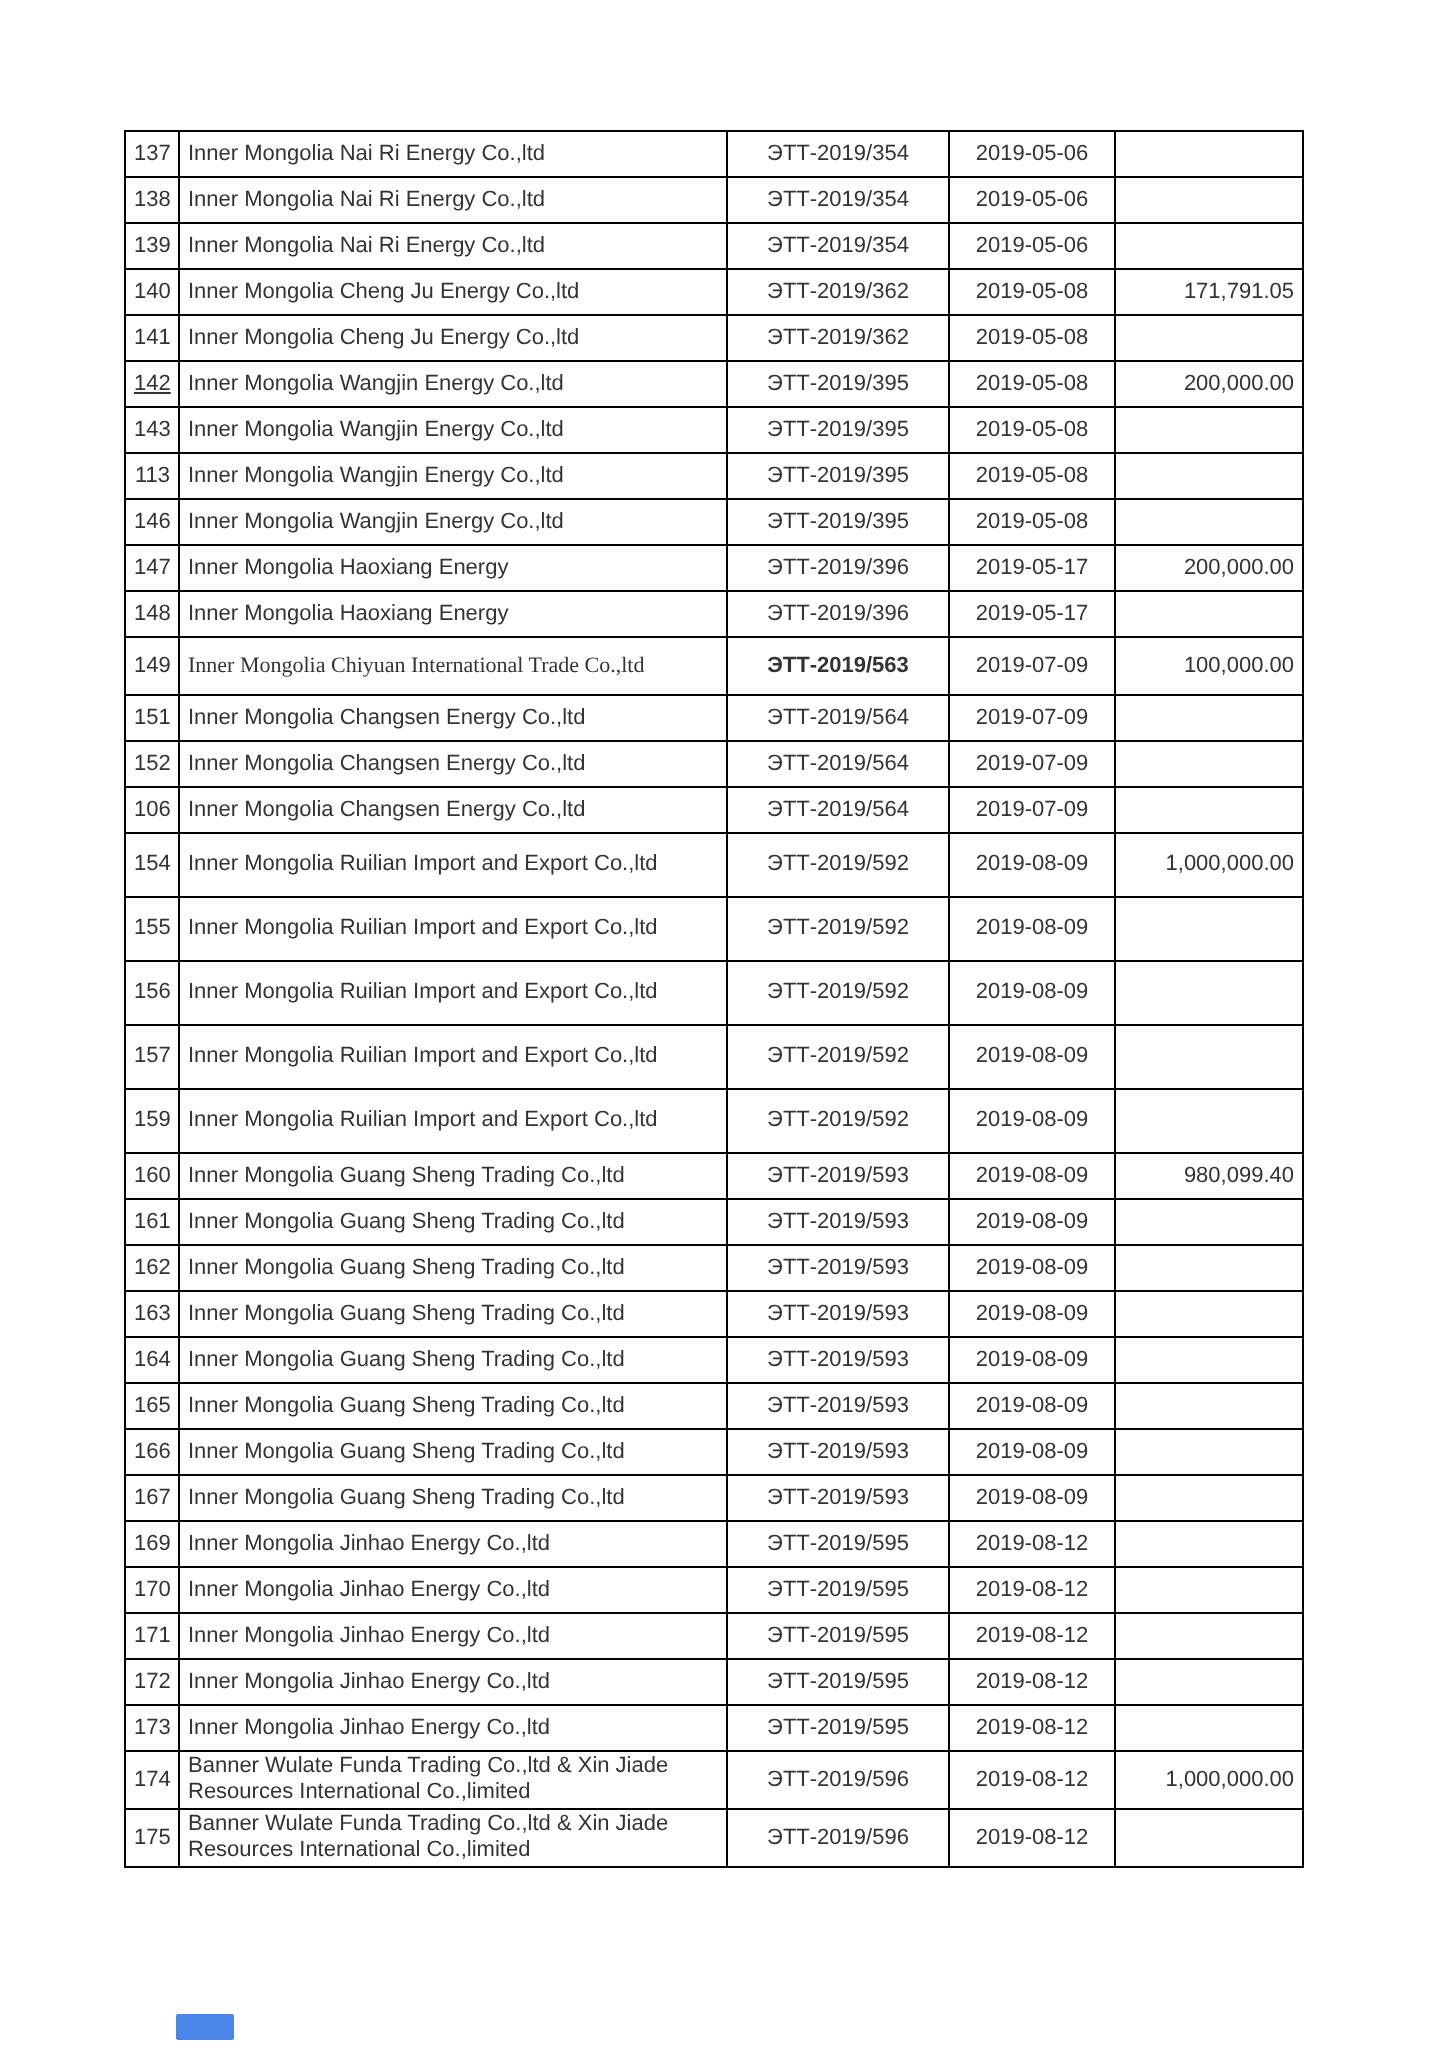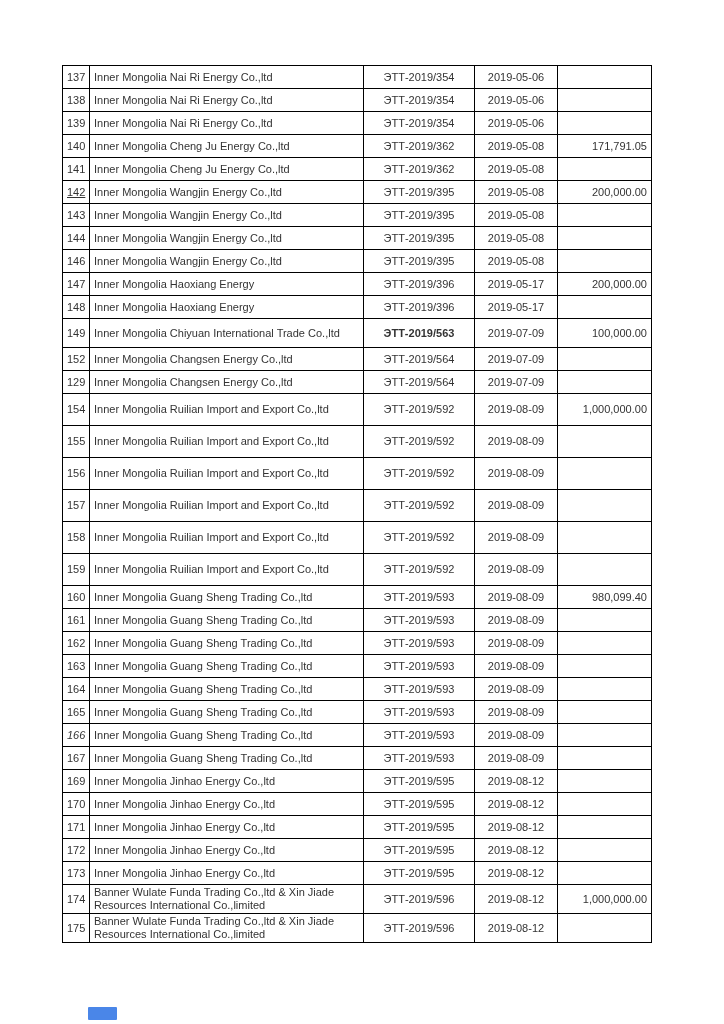--- a/index.html
+++ b/index.html
@@ -88,21 +88,21 @@
     <td class="c-amount" style="border-color: rgb(0, 0, 0);">200,000.00</td>
   </tr>
         <tr class="row-normal">
     <td class="c-index" style="border-color: rgb(0, 0, 0);">143</td>
     <td class="c-company" style="border-color: rgb(0, 0, 0);">Inner Mongolia Wangjin Energy Co.,ltd</td>
     <td class="c-contract" style="border-color: rgb(0, 0, 0);">ЭТТ-2019/395</td>
     <td class="c-date" style="border-color: rgb(0, 0, 0);">2019-05-08</td>
     <td class="c-amount" style="border-color: rgb(0, 0, 0);"></td>
   </tr>
         <tr class="row-normal">
-    <td class="c-index" style="border-color: rgb(0, 0, 0);">144</td>
+    <td class="c-index" style="border-color: rgb(0, 0, 0);">113</td>
     <td class="c-company" style="border-color: rgb(0, 0, 0);">Inner Mongolia Wangjin Energy Co.,ltd</td>
     <td class="c-contract" style="border-color: rgb(0, 0, 0);">ЭТТ-2019/395</td>
     <td class="c-date" style="border-color: rgb(0, 0, 0);">2019-05-08</td>
     <td class="c-amount" style="border-color: rgb(0, 0, 0);"></td>
   </tr>
         <tr class="row-normal">
     <td class="c-index" style="border-color: rgb(0, 0, 0);">146</td>
     <td class="c-company" style="border-color: rgb(0, 0, 0);">Inner Mongolia Wangjin Energy Co.,ltd</td>
     <td class="c-contract" style="border-color: rgb(0, 0, 0);">ЭТТ-2019/395</td>
     <td class="c-date" style="border-color: rgb(0, 0, 0);">2019-05-08</td>
@@ -117,34 +117,41 @@
   </tr>
         <tr class="row-normal">
     <td class="c-index" style="border-color: rgb(0, 0, 0);">148</td>
     <td class="c-company" style="border-color: rgb(0, 0, 0);">Inner Mongolia Haoxiang Energy</td>
     <td class="c-contract" style="border-color: rgb(0, 0, 0);">ЭТТ-2019/396</td>
     <td class="c-date" style="border-color: rgb(0, 0, 0);">2019-05-17</td>
     <td class="c-amount" style="border-color: rgb(0, 0, 0);"></td>
   </tr>
         <tr class="row-wrap">
     <td class="c-index" style="border-color: rgb(0, 0, 0);">149</td>
-    <td class="c-company" style="border-color: rgb(0, 0, 0);">Inner Mongolia Chiyuan International Trade Co.,ltd</td>
+    <td class="c-company" style="border-color: rgb(0, 0, 0); font-family: Liberation Serif, serif;">Inner Mongolia Chiyuan International Trade Co.,ltd</td>
     <td class="c-contract" style="border-color: rgb(0, 0, 0); font-weight: bold;">ЭТТ-2019/563</td>
     <td class="c-date" style="border-color: rgb(0, 0, 0);">2019-07-09</td>
     <td class="c-amount" style="border-color: rgb(0, 0, 0);">100,000.00</td>
+  </tr>
+        <tr class="row-normal">
+    <td class="c-index" style="border-color: rgb(0, 0, 0);">151</td>
+    <td class="c-company" style="border-color: rgb(0, 0, 0);">Inner Mongolia Changsen Energy Co.,ltd</td>
+    <td class="c-contract" style="border-color: rgb(0, 0, 0);">ЭТТ-2019/564</td>
+    <td class="c-date" style="border-color: rgb(0, 0, 0);">2019-07-09</td>
+    <td class="c-amount" style="border-color: rgb(0, 0, 0);"></td>
   </tr>
         <tr class="row-normal">
     <td class="c-index" style="border-color: rgb(0, 0, 0);">152</td>
     <td class="c-company" style="border-color: rgb(0, 0, 0);">Inner Mongolia Changsen Energy Co.,ltd</td>
     <td class="c-contract" style="border-color: rgb(0, 0, 0);">ЭТТ-2019/564</td>
     <td class="c-date" style="border-color: rgb(0, 0, 0);">2019-07-09</td>
     <td class="c-amount" style="border-color: rgb(0, 0, 0);"></td>
   </tr>
         <tr class="row-normal">
-    <td class="c-index" style="border-color: rgb(0, 0, 0);">129</td>
+    <td class="c-index" style="border-color: rgb(0, 0, 0);">106</td>
     <td class="c-company" style="border-color: rgb(0, 0, 0);">Inner Mongolia Changsen Energy Co.,ltd</td>
     <td class="c-contract" style="border-color: rgb(0, 0, 0);">ЭТТ-2019/564</td>
     <td class="c-date" style="border-color: rgb(0, 0, 0);">2019-07-09</td>
     <td class="c-amount" style="border-color: rgb(0, 0, 0);"></td>
   </tr>
         <tr class="row-tall">
     <td class="c-index" style="border-color: rgb(0, 0, 0);">154</td>
     <td class="c-company" style="border-color: rgb(0, 0, 0);">Inner Mongolia Ruilian Import and Export Co.,ltd</td>
     <td class="c-contract" style="border-color: rgb(0, 0, 0);">ЭТТ-2019/592</td>
     <td class="c-date" style="border-color: rgb(0, 0, 0);">2019-08-09</td>
@@ -165,27 +172,20 @@
     <td class="c-amount" style="border-color: rgb(0, 0, 0);"></td>
   </tr>
         <tr class="row-tall">
     <td class="c-index" style="border-color: rgb(0, 0, 0);">157</td>
     <td class="c-company" style="border-color: rgb(0, 0, 0);">Inner Mongolia Ruilian Import and Export Co.,ltd</td>
     <td class="c-contract" style="border-color: rgb(0, 0, 0);">ЭТТ-2019/592</td>
     <td class="c-date" style="border-color: rgb(0, 0, 0);">2019-08-09</td>
     <td class="c-amount" style="border-color: rgb(0, 0, 0);"></td>
   </tr>
         <tr class="row-tall">
-    <td class="c-index" style="border-color: rgb(0, 0, 0);">158</td>
-    <td class="c-company" style="border-color: rgb(0, 0, 0);">Inner Mongolia Ruilian Import and Export Co.,ltd</td>
-    <td class="c-contract" style="border-color: rgb(0, 0, 0);">ЭТТ-2019/592</td>
-    <td class="c-date" style="border-color: rgb(0, 0, 0);">2019-08-09</td>
-    <td class="c-amount" style="border-color: rgb(0, 0, 0);"></td>
-  </tr>
-        <tr class="row-tall">
     <td class="c-index" style="border-color: rgb(0, 0, 0);">159</td>
     <td class="c-company" style="border-color: rgb(0, 0, 0);">Inner Mongolia Ruilian Import and Export Co.,ltd</td>
     <td class="c-contract" style="border-color: rgb(0, 0, 0);">ЭТТ-2019/592</td>
     <td class="c-date" style="border-color: rgb(0, 0, 0);">2019-08-09</td>
     <td class="c-amount" style="border-color: rgb(0, 0, 0);"></td>
   </tr>
         <tr class="row-normal">
     <td class="c-index" style="border-color: rgb(0, 0, 0);">160</td>
     <td class="c-company" style="border-color: rgb(0, 0, 0);">Inner Mongolia Guang Sheng Trading Co.,ltd</td>
     <td class="c-contract" style="border-color: rgb(0, 0, 0);">ЭТТ-2019/593</td>
@@ -221,21 +221,21 @@
     <td class="c-amount" style="border-color: rgb(0, 0, 0);"></td>
   </tr>
         <tr class="row-normal">
     <td class="c-index" style="border-color: rgb(0, 0, 0);">165</td>
     <td class="c-company" style="border-color: rgb(0, 0, 0);">Inner Mongolia Guang Sheng Trading Co.,ltd</td>
     <td class="c-contract" style="border-color: rgb(0, 0, 0);">ЭТТ-2019/593</td>
     <td class="c-date" style="border-color: rgb(0, 0, 0);">2019-08-09</td>
     <td class="c-amount" style="border-color: rgb(0, 0, 0);"></td>
   </tr>
         <tr class="row-normal">
-    <td class="c-index" style="border-color: rgb(0, 0, 0); font-style: italic;">166</td>
+    <td class="c-index" style="border-color: rgb(0, 0, 0);">166</td>
     <td class="c-company" style="border-color: rgb(0, 0, 0);">Inner Mongolia Guang Sheng Trading Co.,ltd</td>
     <td class="c-contract" style="border-color: rgb(0, 0, 0);">ЭТТ-2019/593</td>
     <td class="c-date" style="border-color: rgb(0, 0, 0);">2019-08-09</td>
     <td class="c-amount" style="border-color: rgb(0, 0, 0);"></td>
   </tr>
         <tr class="row-normal">
     <td class="c-index" style="border-color: rgb(0, 0, 0);">167</td>
     <td class="c-company" style="border-color: rgb(0, 0, 0);">Inner Mongolia Guang Sheng Trading Co.,ltd</td>
     <td class="c-contract" style="border-color: rgb(0, 0, 0);">ЭТТ-2019/593</td>
     <td class="c-date" style="border-color: rgb(0, 0, 0);">2019-08-09</td>

